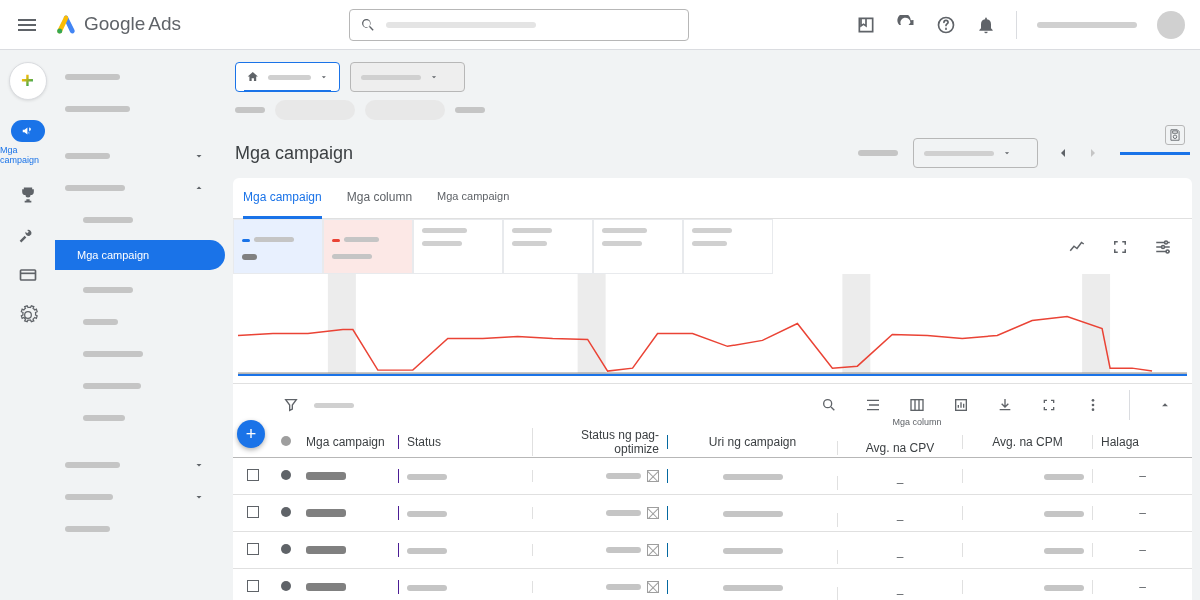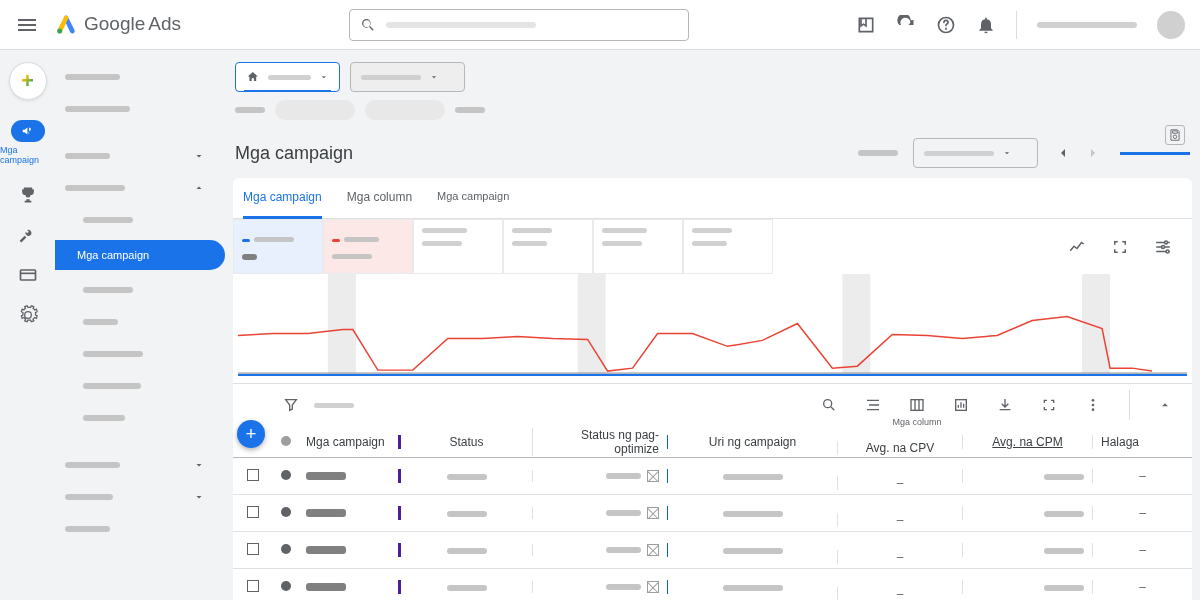--- a/index.html
+++ b/index.html
@@ -89,25 +89,25 @@
 .tool-label { font-size:9px; color:#5f6368; position:absolute; top:20px; white-space:nowrap; }
 .toolbar-sep { width:1px; height:30px; background:#dadce0; }
 .chev-up { width:14px; height:14px; fill:#5f6368; }
 
 .table { background:#fff; margin:0 8px; }
 .thead { display:flex; border-bottom:1px solid #b7b7b7; height:32px; align-items:center; }
 .th, .td { font-size:12px; color:#3c4043; padding:0 8px; }
 .col-check { width:40px; text-align:center; }
 .col-dot { width:25px; }
 .col-name { width:100px; }
-.col-status { flex:1; border-left:3px solid #4c1d95;text-align:center; }
+.col-status { flex:1; border-left:1px solid #4c1d95; }
 .col-score { width:135px; text-align:right; border-left:1px solid #e0e0e0; }
 .col-type { width:170px; text-align:center; border-left:1px solid #0369a1; }
 .col-cpv { width:125px; text-align:center; border-left:1px solid #e0e0e0;margin-top:13px; }
-.col-cpm { width:130px; text-align:center; border-left:1px solid #e0e0e0;text-decoration:underline; }
+.col-cpm { width:130px; text-align:center; border-left:1px solid #e0e0e0; }
 .col-cost { width:100px; text-align:left; border-left:1px solid #e0e0e0; }
 .trow { display:flex; height:37px; align-items:center; border-bottom:1px solid #e0e0e0; }
 .checkbox { width:12px; height:12px; border:1.5px solid #5f6368; display:inline-block; }
 .status-dot { width:10px; height:10px; border-radius:50%; background:#5f6368; display:inline-block; }
 .cell-line { height:6px; background:#c5c5c5; border-radius:3px; display:inline-block; }
 .cell-bold { height:8px; background:#808080; }
 .score-cell { display:flex; align-items:center; justify-content:flex-end; gap:6px; }
 .score-box { width:12px; height:12px; border:1px solid #9e9e9e; position:relative; }
 .score-box::before, .score-box::after { content:''; position:absolute; background:#9e9e9e; }
 .score-box::before { width:141%; height:1px; transform:rotate(45deg); transform-origin:0 0; top:0; left:0; }

